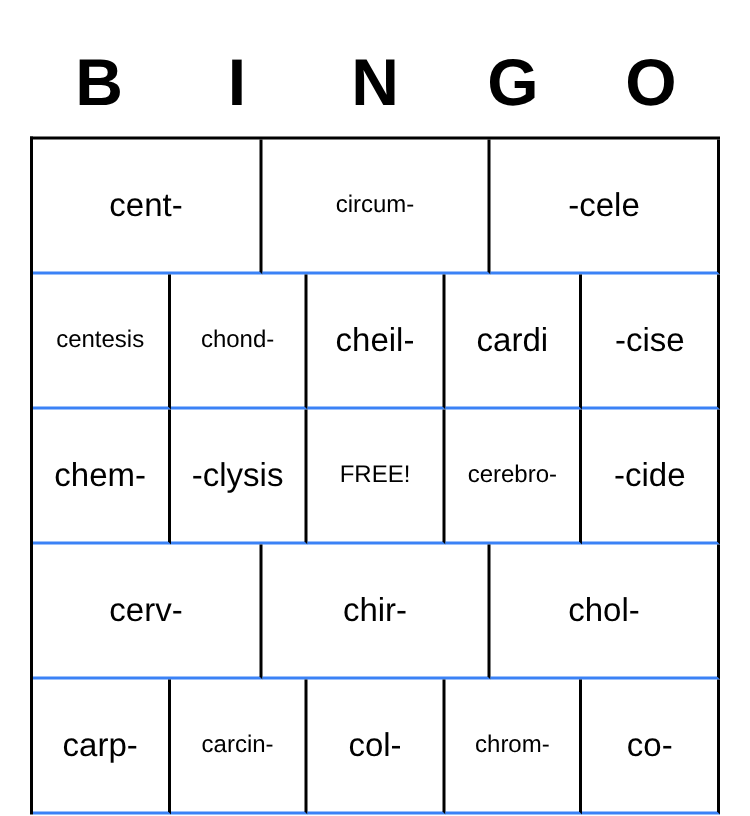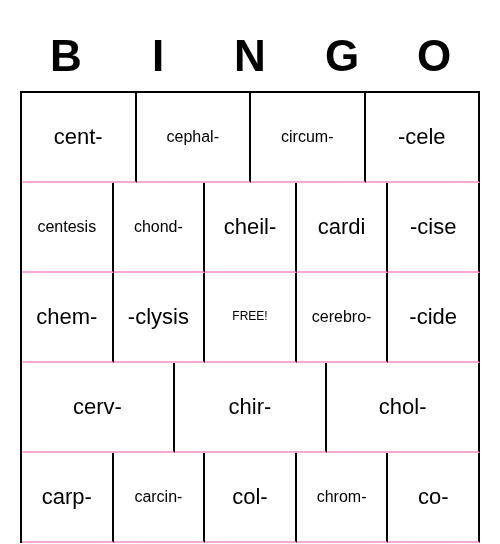--- a/index.html
+++ b/index.html
@@ -28,49 +28,48 @@
       border-bottom: none;
     }
     .row {
       display: flex;
     }
     .cell {
       flex: 1;
       width: 92px;
       height: 90px;
       border-right: 2px solid #000;
-      border-bottom: 2px solid #f9a8d4;
+      border-bottom: 2px solid #3b82f6;
       display: flex;
       align-items: center;
       justify-content: center;
       text-align: center;
       font-size: 22px;
       line-height: 1.1;
       padding: 2px;
       box-sizing: border-box;
       word-break: break-word;
     }
     .cell.small { font-size: 16px; }
-    .cell.free { font-size: 12px; }
+    .cell.free { font-size: 16px; }
   </style>
 </head>
 <body>
 
 <div class="card">
   <div class="header">
     <div>B</div>
     <div>I</div>
     <div>N</div>
     <div>G</div>
     <div>O</div>
   </div>
   <div class="grid" id="bingo-grid">
       <div class="row">
         <div class="cell">cent-</div>
-        <div class="cell small">cephal-</div>
         <div class="cell small">circum-</div>
         <div class="cell">-cele</div>
       </div>
       <div class="row">
         <div class="cell small">centesis</div>
         <div class="cell small">chond-</div>
         <div class="cell">cheil-</div>
         <div class="cell">cardi</div>
         <div class="cell">-cise</div>
       </div>

